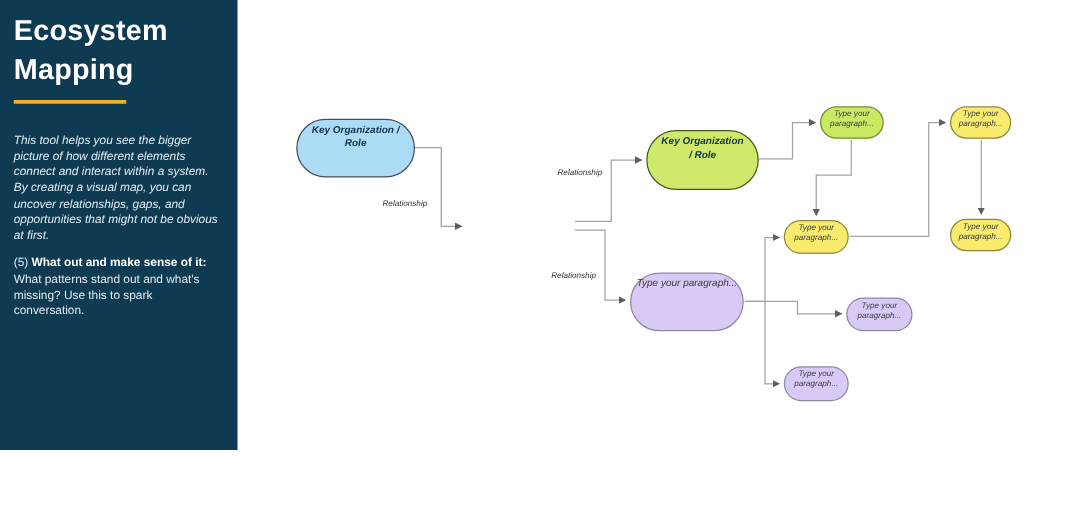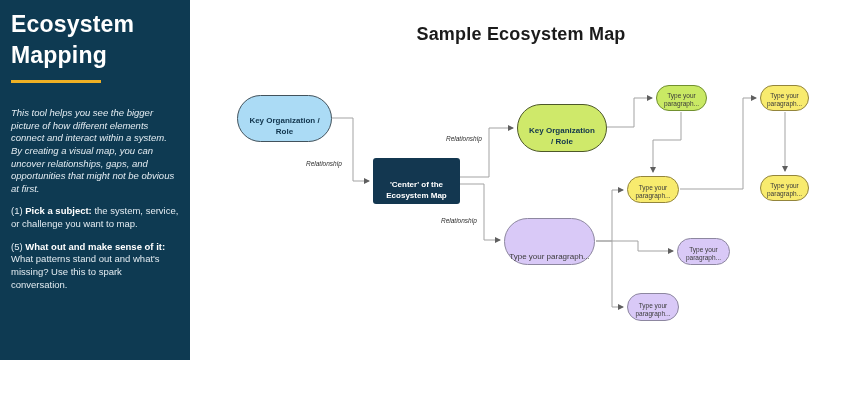--- a/index.html
+++ b/index.html
@@ -33,22 +33,22 @@
   }
 
   
   .map-title {
     position: absolute; left: 190px; top: 24px; width: 662px;
     text-align: center; font-size: 18px; font-weight: bold; color: #1b1b1b;
     letter-spacing: 0.2px;
   }
 
   .node {
-    position: absolute; display: flex; align-items: flex-end; justify-content: center;
-    text-align: center; z-index: 2;
+    position: absolute; display: flex; align-items: flex-start; justify-content: center;
+    text-align: center; z-index: 2; font-style: italic;
   }
   .stadium { border-radius: 26px; }
   .small-node { border-radius: 14px; font-size: 6.5px; line-height: 1.25; color: #3a3a3a; padding: 2px 6px; }
 
   .node-blue {
     left: 237px; top: 95px; width: 95px; height: 47px;
     background: #abdbf5; border: 1px solid #42525c;
     font-size: 8px; font-weight: bold; color: #10344c; line-height: 1.35; padding: 3px 10px;
   }
   .node-center {
@@ -85,27 +85,25 @@
 </head>
 <body>
 
 <div class="screen">
 
   <aside class="sidebar">
     <h1>Ecosystem Mapping</h1>
     <div class="accent-rule"></div>
     <p class="intro">This tool helps you see the bigger picture of how different elements connect and interact within a system. By creating a visual map, you can uncover relationships, gaps, and opportunities that might not be obvious at first.</p>
 
-    <p class="step"><span>(1) </span><b>Pick a subject:</b><span> the system, service, or challenge you want to map.</span></p>
     <p class="step"><span>(5) </span><b>What out and make sense of it:</b><span> What patterns stand out and what's missing? Use this to spark conversation.</span></p>
   </aside>
 
   <div class="footer-bar"></div>
 
-  <h2 class="map-title">Sample Ecosystem Map</h2>
 
   <svg class="connector-layer" width="852" height="412" viewBox="0 0 852 412">
     <defs>
       <marker id="arr" markerWidth="6" markerHeight="6" refX="5" refY="3" orient="auto" markerUnits="userSpaceOnUse">
         <path d="M0,0 L6,3 L0,6 z" fill="#5f5f5f"></path>
       </marker>
     </defs>
     <g stroke="#a3a3a3" stroke-width="1" fill="none">
       <polyline points="332,118 353,118 353,181 369,181" marker-end="url(#arr)"></polyline>
       <polyline points="460,177 489,177 489,128 513,128" marker-end="url(#arr)"></polyline>
@@ -121,23 +119,20 @@
   </svg>
 
   <span class="rel-label rel-1">Relationship</span>
   <span class="rel-label rel-2">Relationship</span>
   <span class="rel-label rel-3">Relationship</span>
 
   <div class="node stadium node-blue">
     <span>Key Organization / Role</span>
   </div>
 
-  <div class="node node-center">
-    <span>'Center' of the Ecosystem Map</span>
-  </div>
 
   <div class="node stadium node-green-big">
     <span>Key Organization / Role</span>
   </div>
 
   <div class="node stadium node-purple-big">
     <span>Type your paragraph...</span>
   </div>
 
   <div class="node small-node node-green-small">

